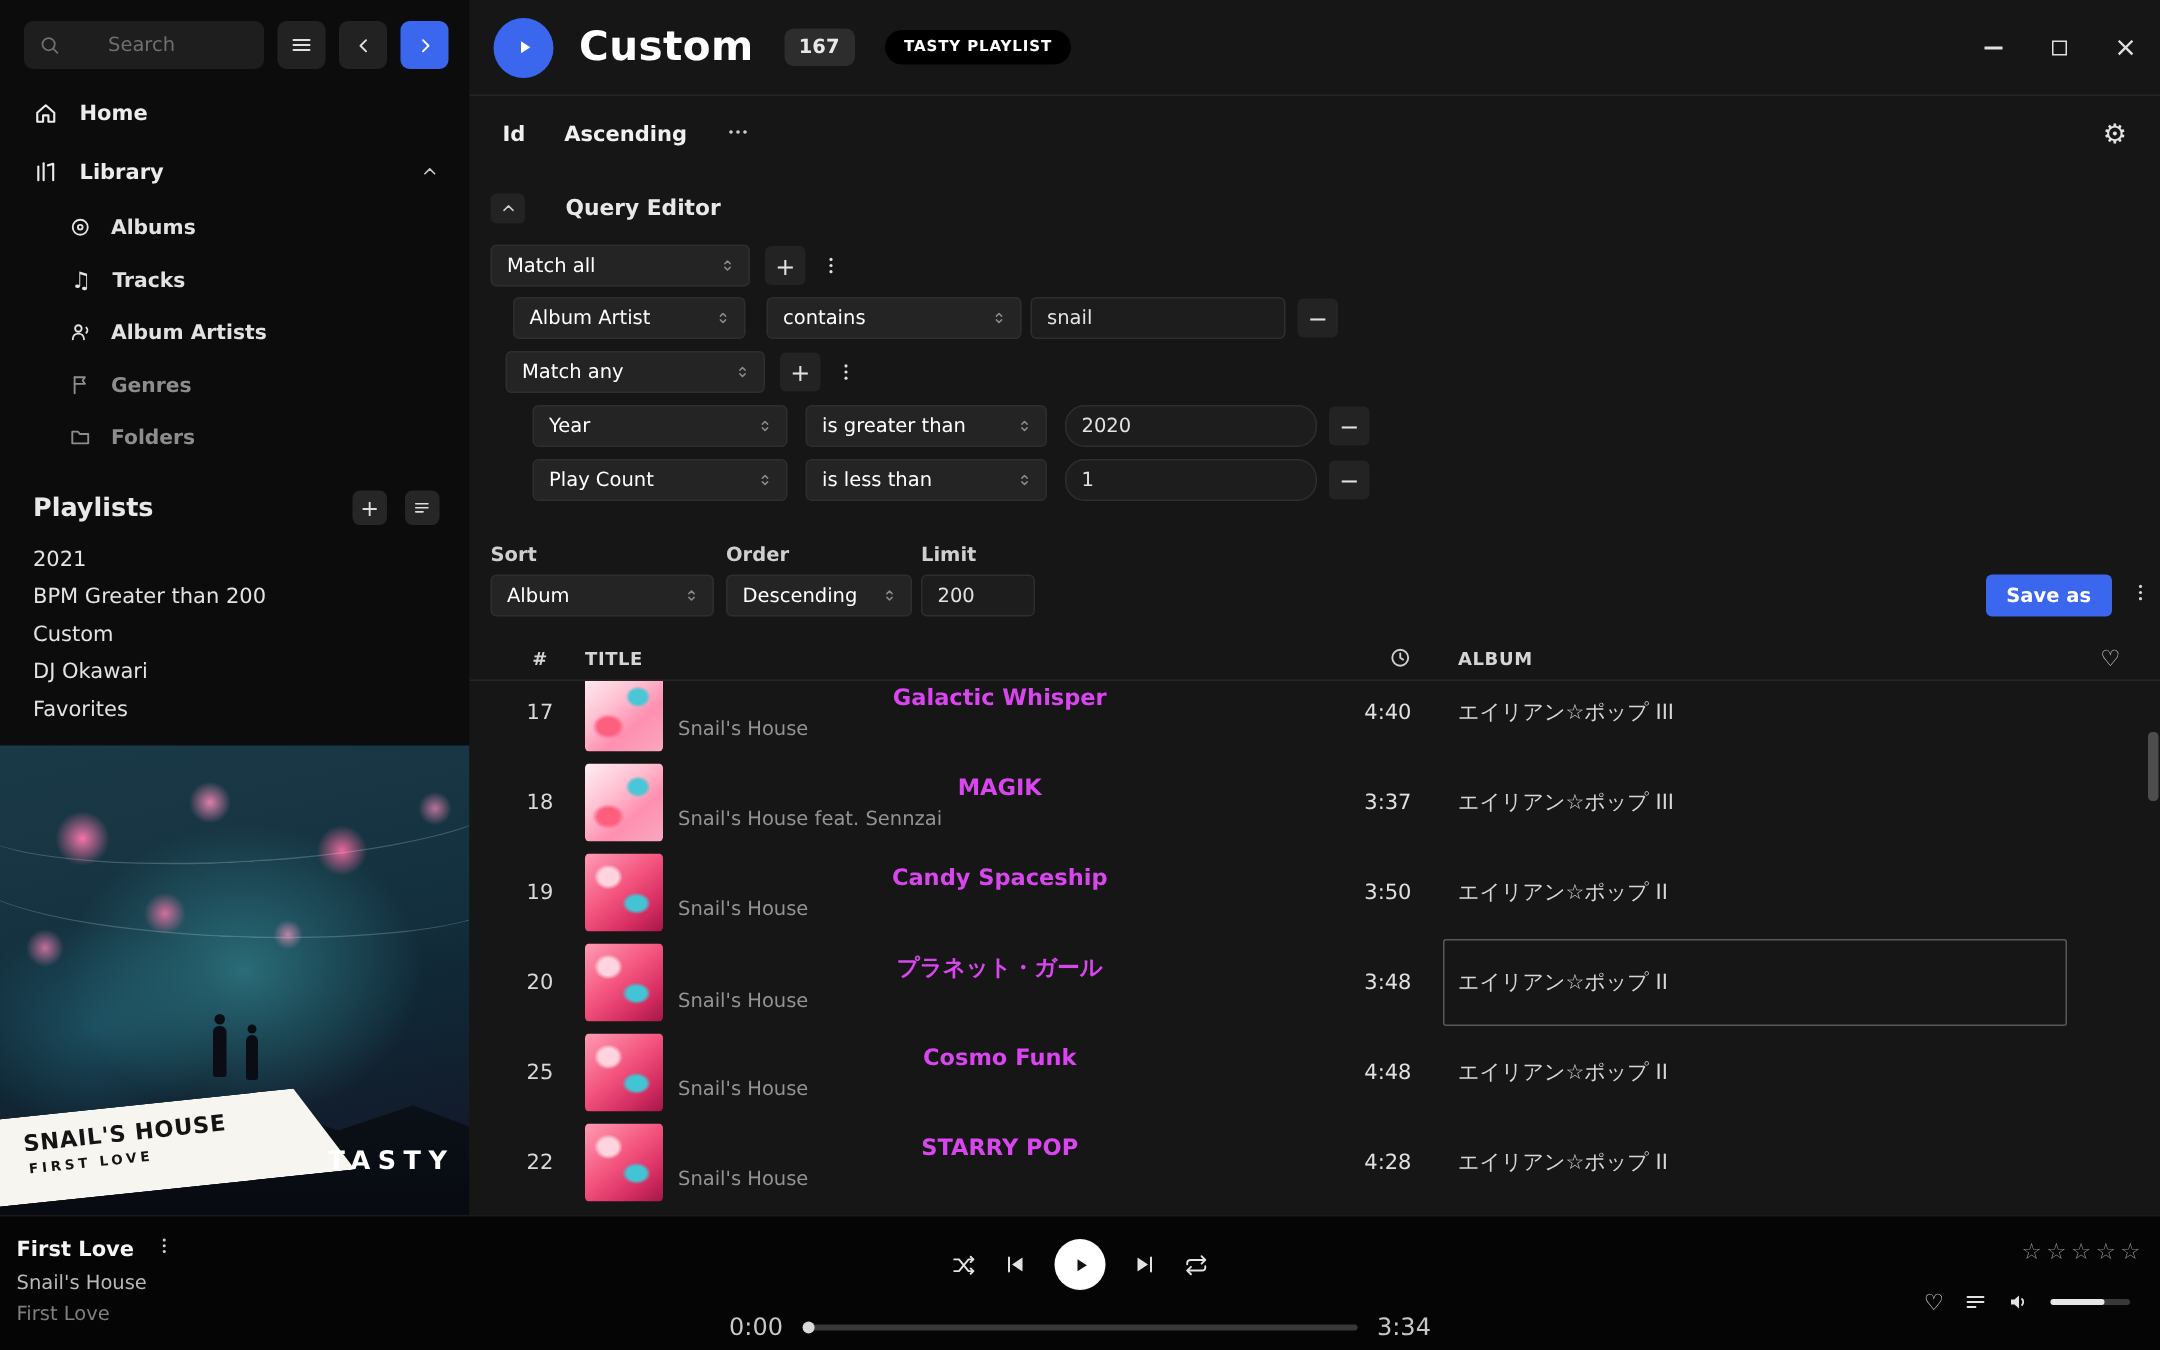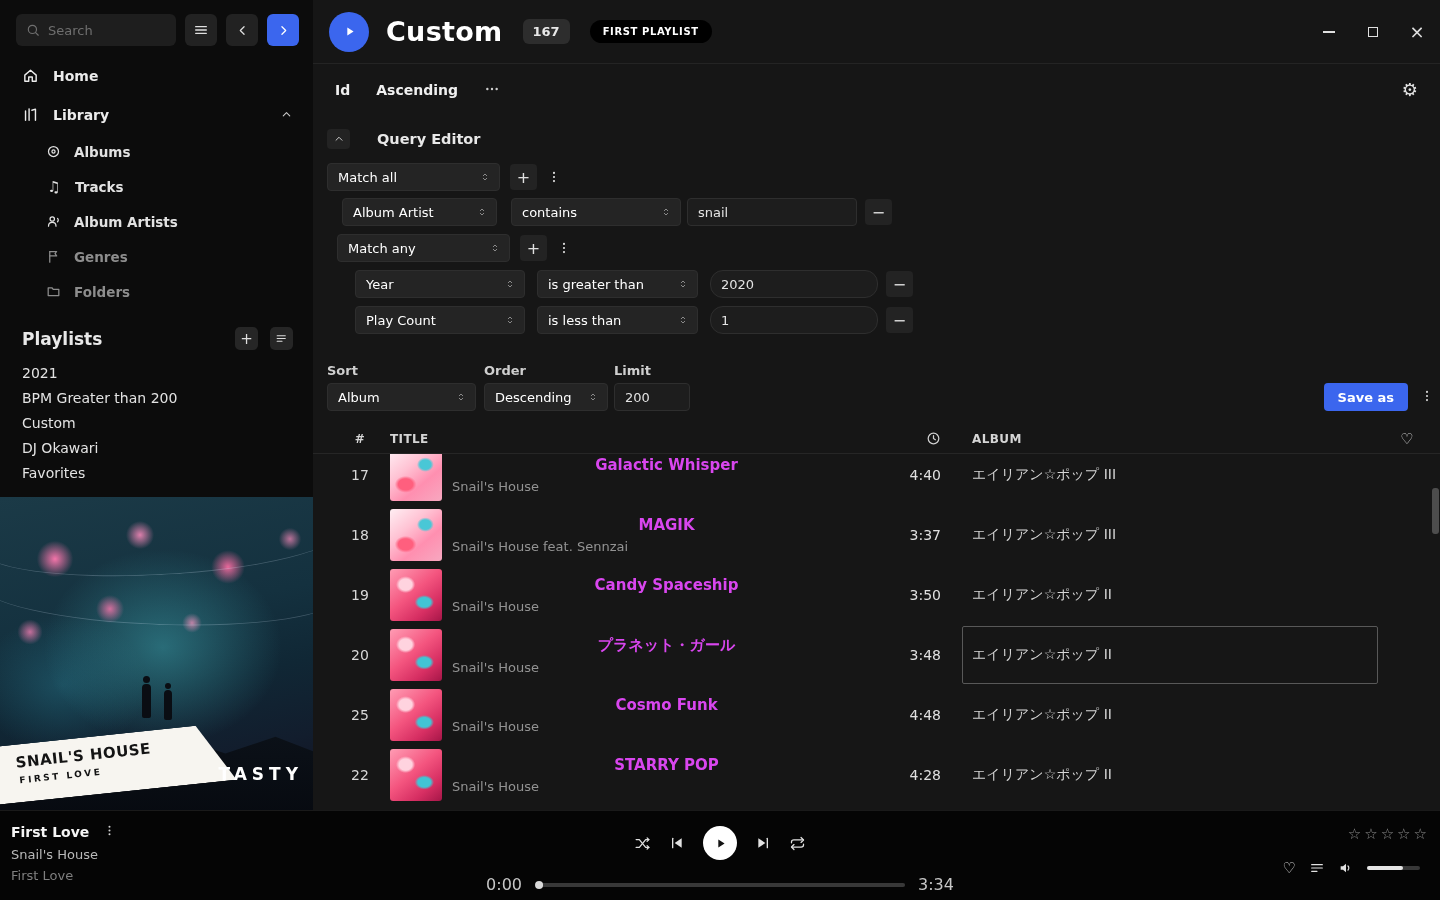--- a/index.html
+++ b/index.html
@@ -5,21 +5,21 @@
   * { box-sizing: border-box; margin: 0; padding: 0; }
   html, body { width: 1440px; height: 900px; }
   body { background:#141414; color:#e8e8e8; font-family:"DejaVu Sans","Liberation Sans",sans-serif; overflow:hidden; position:relative; }
   button { font-family:inherit; }
   .ic { fill:none; stroke:currentColor; stroke-width:2; stroke-linecap:round; stroke-linejoin:round; display:block; flex:none; }
 
   
   .sidebar { position:absolute; left:0; top:0; width:313px; height:810px; background:#0c0c0c; }
   .side-top { display:flex; gap:9px; padding:14px 13px 10px 16px; align-items:center; }
   .searchbox { width:160px; height:32px; background:#1e1e1e; border-radius:6px; display:flex; align-items:center; gap:8px; padding:0 10px; color:#6f6f6f; }
-  .searchbox input { background:transparent; border:none; outline:none; color:#ddd; font:13px "DejaVu Sans",sans-serif; width:100%; }
+  .searchbox input { background:transparent; border:none; outline:none; color:#ddd; font:13px "DejaVu Sans",sans-serif; width:100%;margin-left:24px; }
   .searchbox input::placeholder { color:#6f6f6f; }
   .sq { width:32px; height:32px; border:none; border-radius:6px; background:#222; color:#e0e0e0; display:flex; align-items:center; justify-content:center; cursor:pointer; }
   .sq.accent { background:#3b66ee; color:#fff; }
 
   .navitem { display:flex; align-items:center; gap:14px; height:39px; padding:0 20px 0 22px; font-size:14px; font-weight:700; color:#ececec; cursor:pointer; }
   .navitem .endchev { margin-left:auto; color:#c9c9c9; }
   .subitem { display:flex; align-items:center; gap:13px; height:35px; padding-left:46px; font-size:13.5px; font-weight:600; color:#e2e2e2; cursor:pointer; }
   .subitem.dim { color:#8d8d8d; }
   .noteglyph { font-size:15px; width:16px; text-align:center; }
 
@@ -272,21 +272,21 @@
 
 <main class="main">
   <div class="main-header">
     <button class="playbtn">
       <svg width="15" height="15" viewBox="0 0 24 24">
           <path d="M8.5 5.5 L18.5 12 L8.5 18.5 Z" fill="currentColor"></path>
         </svg>
     </button>
     <h1 class="page-title">Custom</h1>
     <span class="count-badge">167</span>
-    <span class="type-badge">FIRST PLAYLIST</span>
+    <span class="type-badge">TASTY PLAYLIST</span>
     <div class="win">
       <button class="wbtn">
           <span class="minbar"></span>
         </button>
       <button class="wbtn">
           <span class="maxbox"></span>
         </button>
       <button class="wbtn">
           <span style="font-size:18px;">×</span>
         </button>

